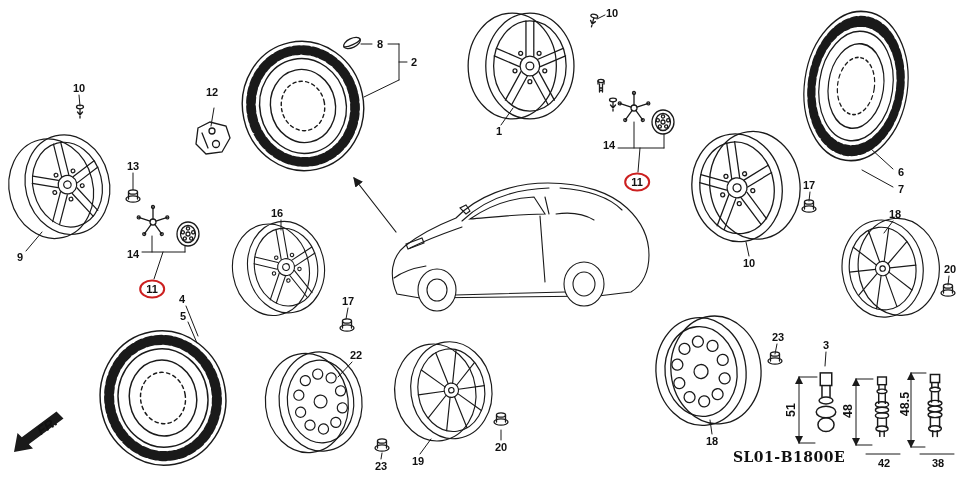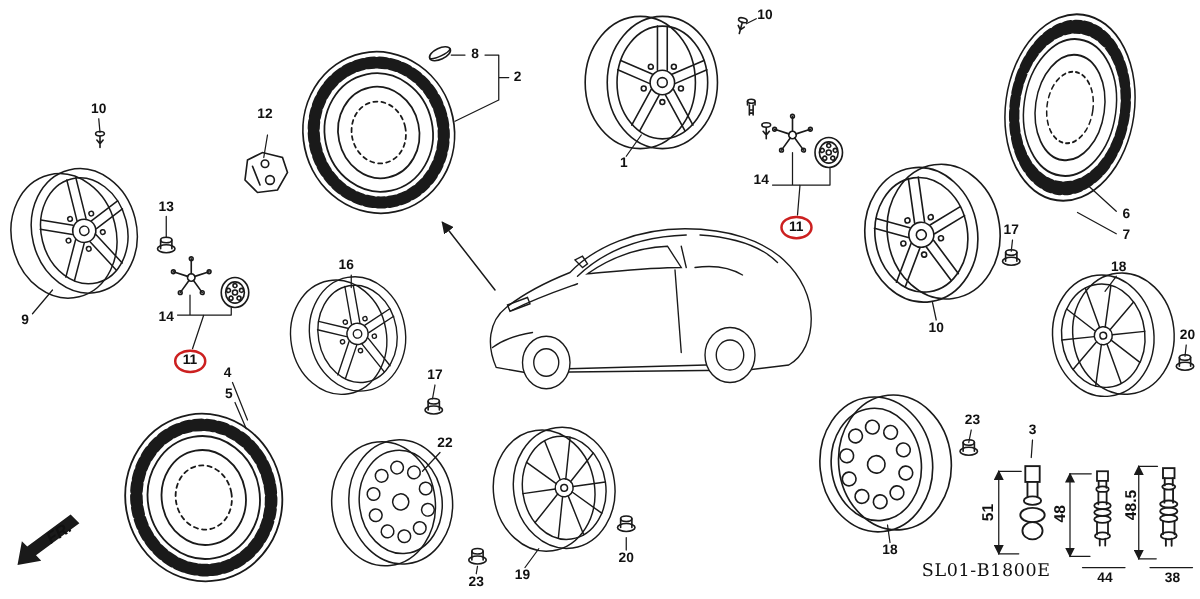--- a/index.html
+++ b/index.html
@@ -5,21 +5,21 @@
   html,body{margin:0;padding:0;background:#fff}
   .stage{position:relative;width:960px;height:479px;background:#fff;overflow:hidden;
          font-family:"Liberation Sans",sans-serif}
   .stage>svg{position:absolute;left:0;top:0}
   .callout{position:absolute;transform:translate(-50%,-50%);font-weight:700;
            font-size:11px;color:#111;line-height:1;white-space:nowrap}
   .circled{border:2px solid var(--hl,#cc2020);border-radius:50%;padding:2px 5px}
   .dim{position:absolute;transform:translate(-50%,-50%) rotate(-90deg);
        font-weight:700;font-size:12.5px;color:#111;line-height:1}
   .code{position:absolute;transform:translate(-50%,-50%);font-family:"DejaVu Serif",serif;
-        font-size:14px;font-weight:400;letter-spacing:.5px;color:#111;white-space:nowrap}
+        font-size:14px;font-weight:700;letter-spacing:.5px;color:#111;white-space:nowrap}
   .fr{position:absolute;transform:translate(-50%,-50%) rotate(-33deg);font-style:italic;
       font-weight:700;font-size:13px;color:#111}
 </style>
 </head>
 <body>
 
 <div class="stage" style="--hl: #cc2020; background: rgb(255, 255, 255);">
 
 <svg width="960" height="479" viewBox="0 0 960 479" fill="none" stroke="#1a1a1a" stroke-width="1.3" stroke-linecap="round">
   <defs>
@@ -230,21 +230,21 @@
 <span class="callout circled" style="left:637px;top:182px">11</span>
 <span class="callout" style="left:749px;top:263px">10</span>
 <span class="callout" style="left:901px;top:172px">6</span>
 <span class="callout" style="left:901px;top:189px">7</span>
 <span class="callout" style="left:809px;top:185px">17</span>
 <span class="callout" style="left:895px;top:214px">18</span>
 <span class="callout" style="left:950px;top:269px">20</span>
 <span class="callout" style="left:712px;top:441px">18</span>
 <span class="callout" style="left:778px;top:337px">23</span>
 <span class="callout" style="left:826px;top:345px">3</span>
-<span class="callout" style="left:884px;top:463px">44</span>
+<span class="callout" style="left:884px;top:463px">42</span>
 <span class="callout" style="left:938px;top:463px">38</span>
 
 <span class="dim" style="left:791px;top:410px">51</span>
 <span class="dim" style="left:848px;top:411px">48</span>
 <span class="dim" style="left:905px;top:404px">48.5</span>
 
 <span class="code" style="left:789px;top:457px">SL01-B1800E</span>
 <span class="fr" style="left:47px;top:426px">FR.</span>
 
 </div>

